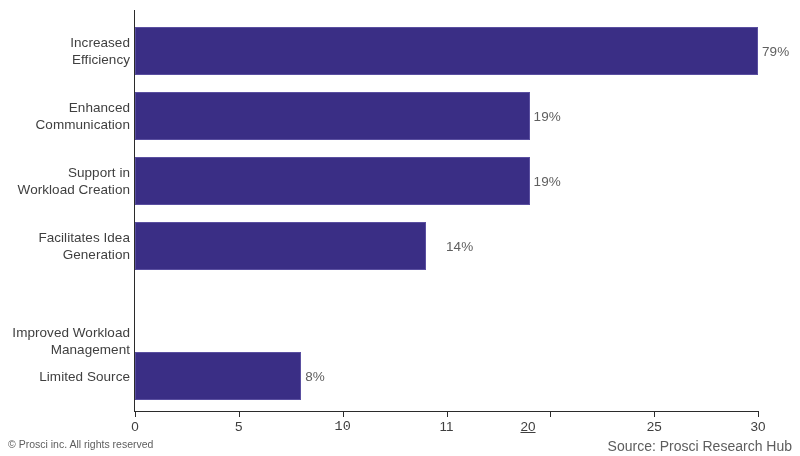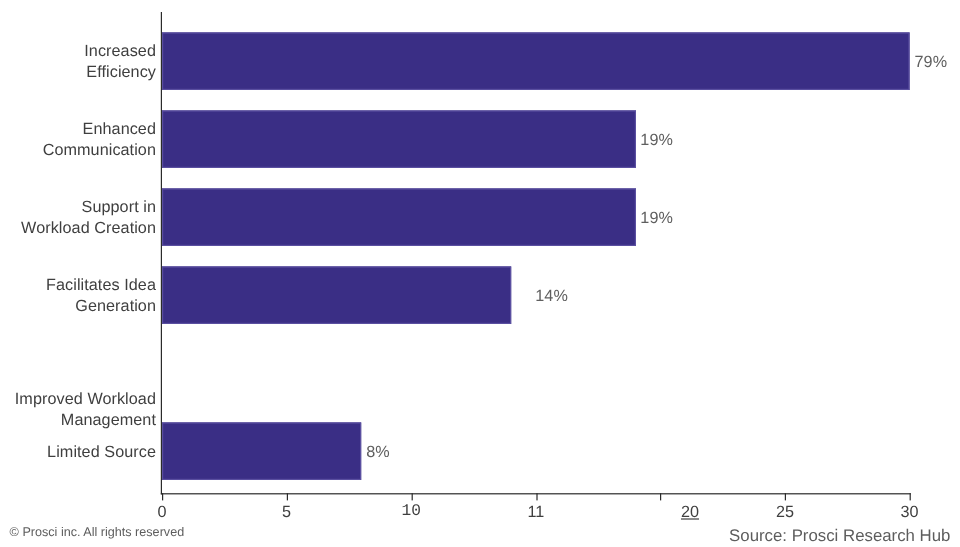--- a/index.html
+++ b/index.html
@@ -211,21 +211,21 @@
   <div class="xticks">
       <div class="tick-mark" style="left: 0px;"></div>
       <div class="tick-label" style="left: 0px;">0</div>
       <div class="tick-mark" style="left: 103.833px;"></div>
       <div class="tick-label" style="left: 103.833px;">5</div>
       <div class="tick-mark" style="left: 207.667px;"></div>
       <div class="tick-label" style="left: 207.667px; font-family: Liberation Mono, monospace;">10</div>
       <div class="tick-mark" style="left: 311.5px;"></div>
       <div class="tick-label" style="left: 311.5px;">11</div>
       <div class="tick-mark" style="left: 415.333px;"></div>
-      <div class="tick-label" style="left: 440px; text-decoration: underline;">20</div>
+      <div class="tick-label" style="left: 393px; text-decoration: underline;">20</div>
       <div class="tick-mark" style="left: 519.167px;"></div>
       <div class="tick-label" style="left: 519.167px;">25</div>
       <div class="tick-mark" style="left: 623px;"></div>
       <div class="tick-label" style="left: 623px;">30</div>
     </div>
 
   <div class="footer-left">© Prosci inc. All rights reserved</div>
 
   <div class="footer-right">Source: Prosci Research Hub</div>
 

